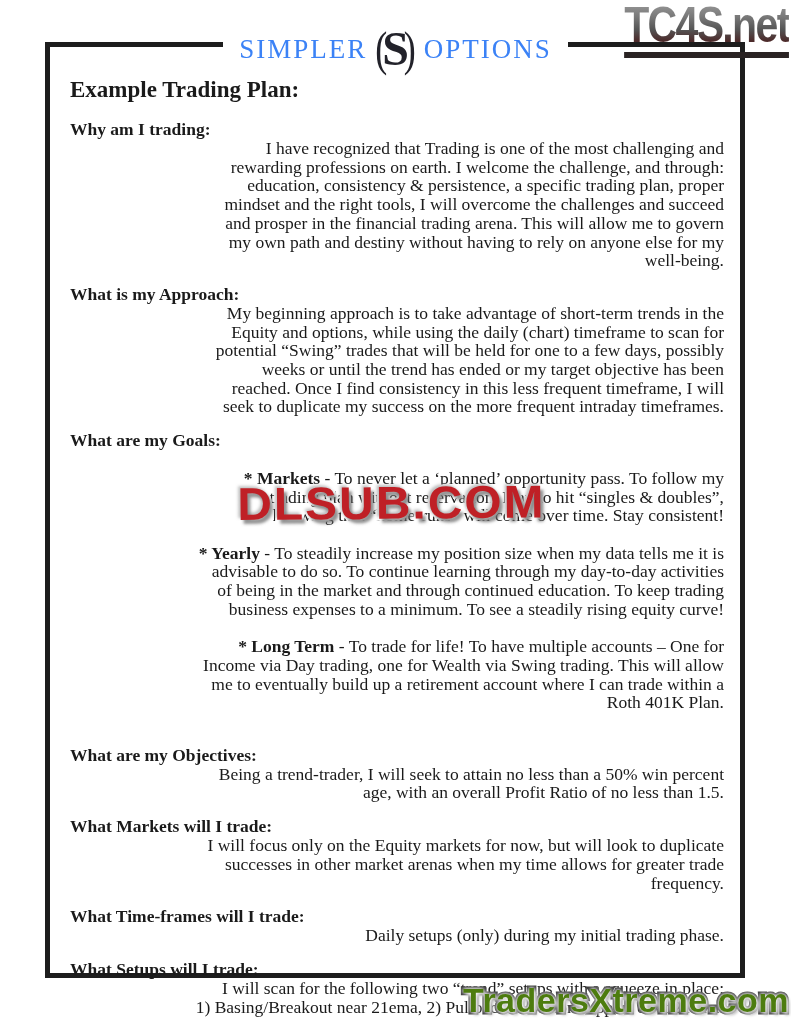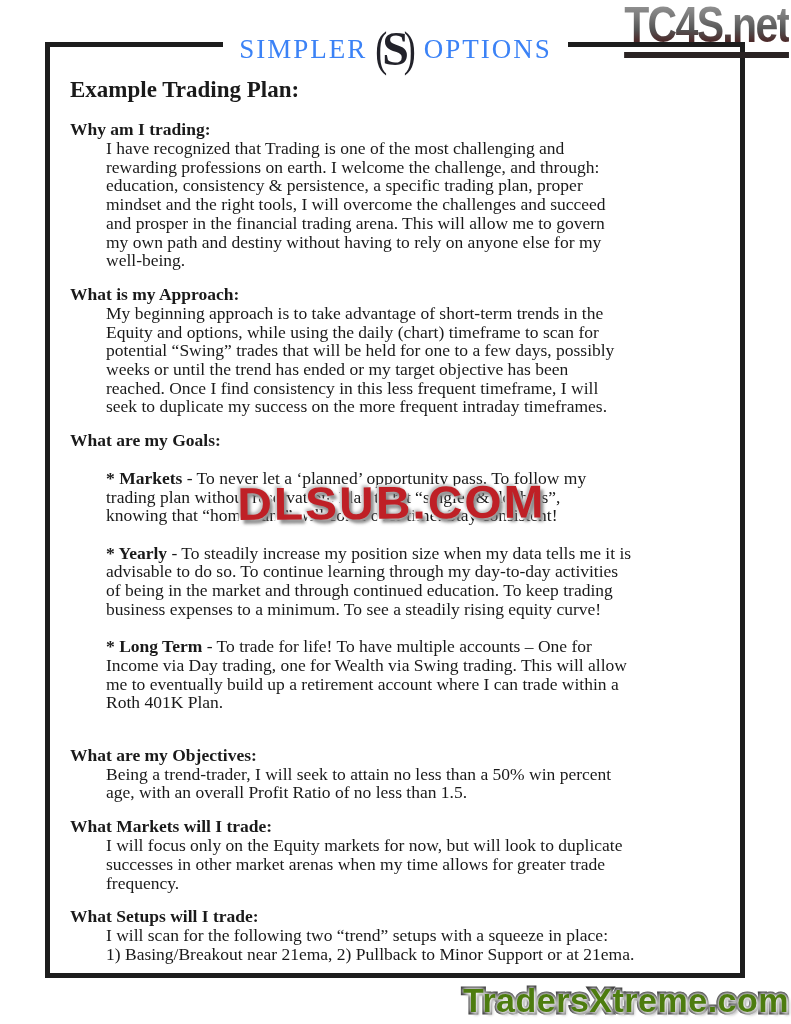--- a/index.html
+++ b/index.html
@@ -123,20 +123,21 @@
   .section-heading{
     font-size:17.5px;
     font-weight:bold;
     line-height:19px;
   }
   .section-body{
     margin-left:36px;
     font-size:17.5px;
     line-height:18.7px;
     white-space:pre-line;
+    text-align:right;
   }
   .goal-item{white-space:pre-line;}
   .goal-label{font-weight:bold;}
 </style>
 </head>
 <body>
 
 <div class="page">
 
   <div class="wm-tc4s">TC4S.net</div>
@@ -190,20 +191,24 @@
 age, with an overall Profit Ratio of no less than 1.5.</div>
       </div>
 
       <div class="section">
         <div class="section-heading">What Markets will I trade:</div>
         <div class="section-body">I will focus only on the Equity markets for now, but will look to duplicate
 successes in other market arenas when my time allows for greater trade
 frequency.</div>
       </div>
 
+      <div class="section">
+        <div class="section-heading">What Time-frames will I trade:</div>
+        <div class="section-body">Daily setups (only) during my initial trading phase.</div>
+      </div>
 
       <div class="section">
         <div class="section-heading">What Setups will I trade:</div>
         <div class="section-body">I will scan for the following two “trend” setups with a squeeze in place:
 1) Basing/Breakout near 21ema, 2) Pullback to Minor Support or at 21ema.</div>
       </div>
 
     </div>
   </div>
 

